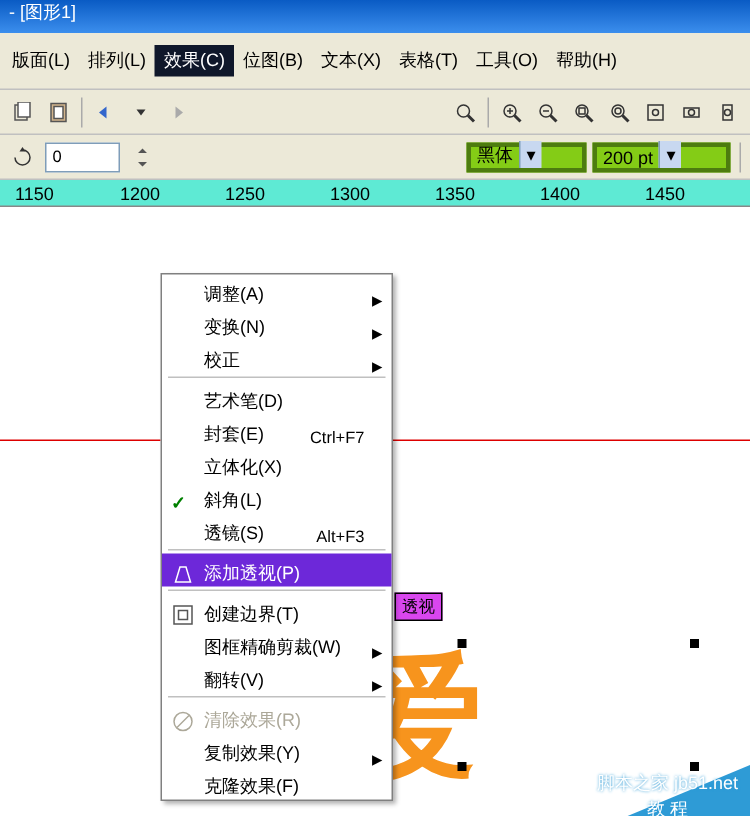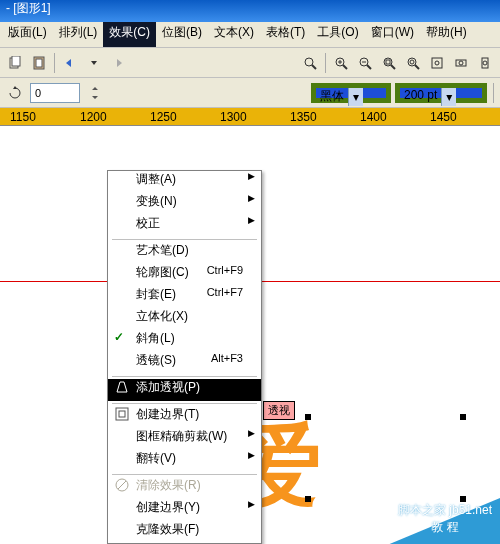--- a/index.html
+++ b/index.html
@@ -1,41 +1,41 @@
 <!DOCTYPE html>
 <html><head>
 <meta charset="utf-8">
 <style>
 *{margin:0;padding:0;box-sizing:border-box;font-family:"Microsoft YaHei",SimSun,sans-serif;font-size:12px}
 body{width:500px;height:544px;background:#fff;overflow:hidden;position:relative}
 .titlebar{height:22px;background:linear-gradient(#0a5bc4,#3b8eed);color:#fff;display:flex;align-items:flex-start;padding:0 6px;font-size:12px}
-.menubar{height:26px;background:#ece9d8;display:flex;padding:0 2px;border-bottom:1px solid #c0c0c0}
+.menubar{height:38px;background:#ece9d8;display:flex;align-items:center;padding:0 2px;border-bottom:1px solid #c0c0c0}
 .menubar span{padding:2px 6px;cursor:pointer}
 .menubar span.active{background:#0f172a;color:#fff}
 .toolbar{height:30px;background:#ece9d8;border-bottom:1px solid #c0c0c0;display:flex;align-items:center;padding:0 4px;gap:2px}
 .toolbar2{height:30px;background:#ece9d8;border-bottom:1px solid #c0c0c0;display:flex;align-items:center;padding:0 4px;gap:4px}
 .btn{width:22px;height:22px;border:1px solid transparent;display:flex;align-items:center;justify-content:center;cursor:pointer}
 .sep{width:1px;height:20px;background:#aaa;margin:0 2px}
 .input-angle{width:50px;height:20px;border:1px solid #7f9db9;background:#fff;padding:0 4px;font-size:11px}
-.combo{height:20px;border:5px solid #4d7c0f;background:#1d4ed8;display:flex;align-items:flex-start;padding:0 4px;font-size:11px}
+.combo{height:20px;border:3px solid #4d7c0f;background:#84cc16;display:flex;align-items:flex-end;padding:0 4px;font-size:11px}
 .combo-arrow{width:15px;height:18px;background:#c8d8f0;border-left:1px solid #7f9db9;display:flex;align-items:center;justify-content:center;margin-left:4px}
-.ruler{height:18px;background:#eab308;border-bottom:1px solid #888;font-size:9px;position:relative;overflow:hidden}
+.ruler{height:18px;background:#5eead4;border-bottom:1px solid #888;font-size:9px;position:relative;overflow:hidden}
 .ruler span{position:absolute;top:2px}
 .canvas{position:relative;height:422px;background:#fff}
 .redline{position:absolute;left:0;right:0;top:155px;height:1px;background:#d00}
 .dropdown{position:absolute;left:107px;top:44px;width:155px;background:#fff;border:1px solid #808080;box-shadow:2px 2px 3px rgba(0,0,0,.3);z-index:10}
-.dropdown-item{height:22px;display:flex;align-items:flex-start;padding:0 6px 0 28px;position:relative;cursor:pointer}
-.dropdown-item.hover{background:#000000;color:#fff}
+.dropdown-item{height:22px;display:flex;align-items:flex-end;padding:0 6px 0 28px;position:relative;cursor:pointer}
+.dropdown-item.hover{background:#6d28d9;color:#fff}
 .dropdown-item.disabled{color:#aca899}
 .dropdown-sep{height:1px;background:#c0c0c0;margin:2px 4px}
 .shortcut{position:absolute;right:18px;font-size:11px}
 .arrow{position:absolute;right:6px;font-size:9px}
 .check{position:absolute;left:6px;color:#008000;font-weight:bold}
 .icon-left{position:absolute;left:6px;width:16px;height:16px}
-.tooltip{position:absolute;left:263px;top:275px;background:#fca5a5;border:1px solid #000;padding:1px 4px;font-size:11px;z-index:9}
+.tooltip{position:absolute;left:263px;top:257px;background:#d946ef;border:1px solid #000;padding:1px 4px;font-size:11px;z-index:9}
 .art-text{position:absolute;left:150px;top:280px;font-size:90px;font-weight:900;color:#f7941d;letter-spacing:-8px;font-family:SimHei,sans-serif}
 .handle{position:absolute;width:6px;height:6px;background:#000}
 .watermark{position:absolute;right:0;bottom:0;width:180px;height:60px}
 .wm-tri{position:absolute;right:0;bottom:0;width:0;height:0;border-left:120px solid transparent;border-bottom:50px solid #2e9bd6}
 .wm-text{position:absolute;right:8px;bottom:12px;color:#fff;font-size:13px;text-shadow:0 0 2px #2e9bd6}
 svg{display:block}
 </style>
 </head>
 <body>
 
@@ -44,21 +44,20 @@
 </div>
 
 <div class="menubar">
   <span>版面(L)</span>
   <span>排列(L)</span>
   <span class="active">效果(C)</span>
   <span>位图(B)</span>
   <span>文本(X)</span>
   <span>表格(T)</span>
   <span>工具(O)</span>
-  <span>窗口(W)</span>
   <span>帮助(H)</span>
 </div>
 
 <div class="toolbar">
   <div class="btn">
       <svg width="14" height="14">
         <rect x="2" y="2" width="8" height="10" fill="none" stroke="#555"></rect>
         <rect x="4" y="0" width="8" height="10" fill="#fff" stroke="#555"></rect>
       </svg>
     </div>
@@ -190,24 +189,20 @@
       </div>
     <div class="dropdown-item">
         <span>校正</span>
         <span class="arrow">▶</span>
       </div>
     <div class="dropdown-sep"></div>
     <div class="dropdown-item">
         <span>艺术笔(D)</span>
       </div>
     <div class="dropdown-item">
-        <span>轮廓图(C)</span>
-        <span class="shortcut">Ctrl+F9</span>
-      </div>
-    <div class="dropdown-item">
         <span>封套(E)</span>
         <span class="shortcut">Ctrl+F7</span>
       </div>
     <div class="dropdown-item">
         <span>立体化(X)</span>
       </div>
     <div class="dropdown-item">
         <span class="check">✓</span>
         <span>斜角(L)</span>
       </div>
@@ -246,21 +241,21 @@
     <div class="dropdown-item disabled">
       <span class="icon-left">
           <svg width="16" height="16">
             <circle cx="8" cy="8" r="6" fill="none" stroke="#aca899"></circle>
             <line x1="4" y1="12" x2="12" y2="4" stroke="#aca899"></line>
           </svg>
         </span>
       <span>清除效果(R)</span>
     </div>
     <div class="dropdown-item">
-        <span>创建边界(Y)</span>
+        <span>复制效果(Y)</span>
         <span class="arrow">▶</span>
       </div>
     <div class="dropdown-item">
         <span>克隆效果(F)</span>
       </div>
   </div>
 
   <div class="tooltip">透视</div>
 
   <div class="art-text">三爱</div>

